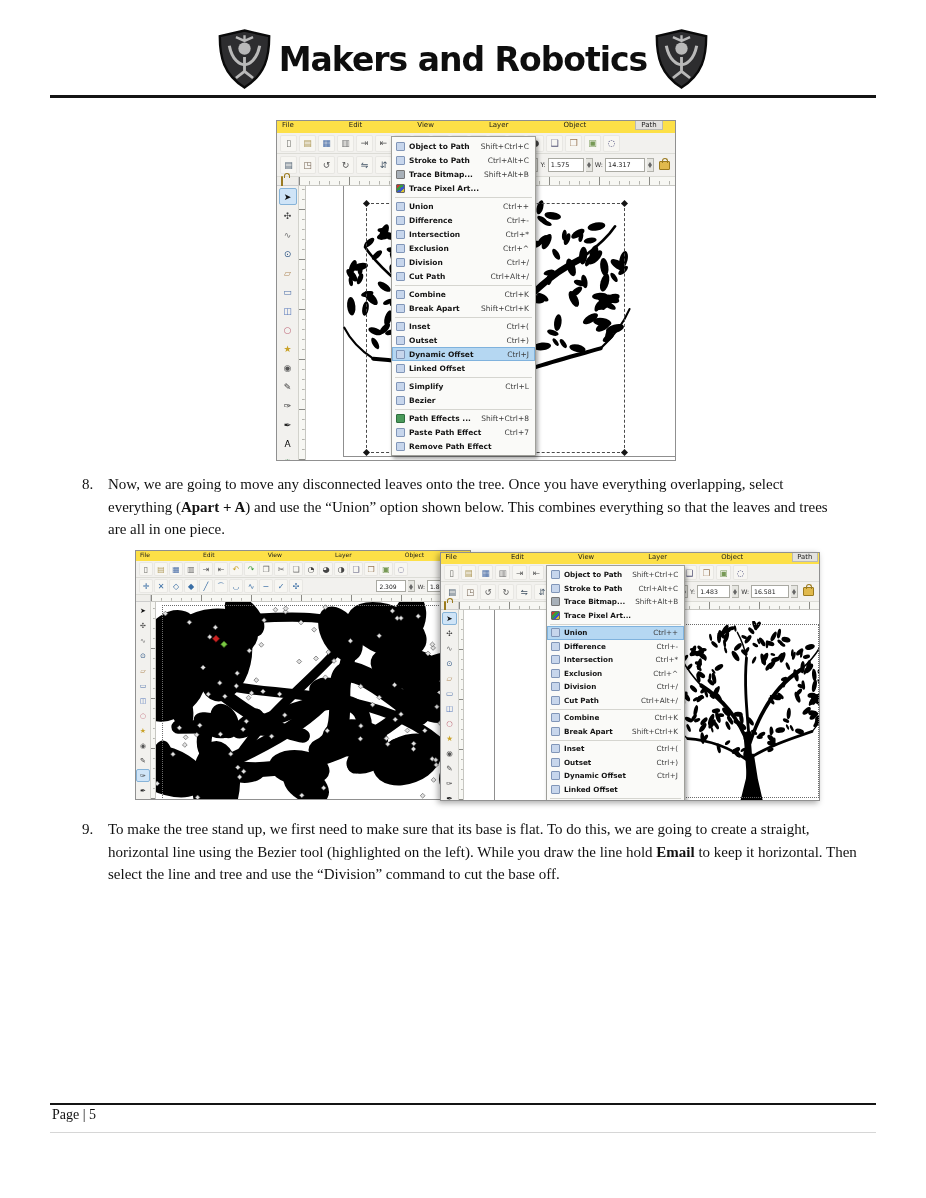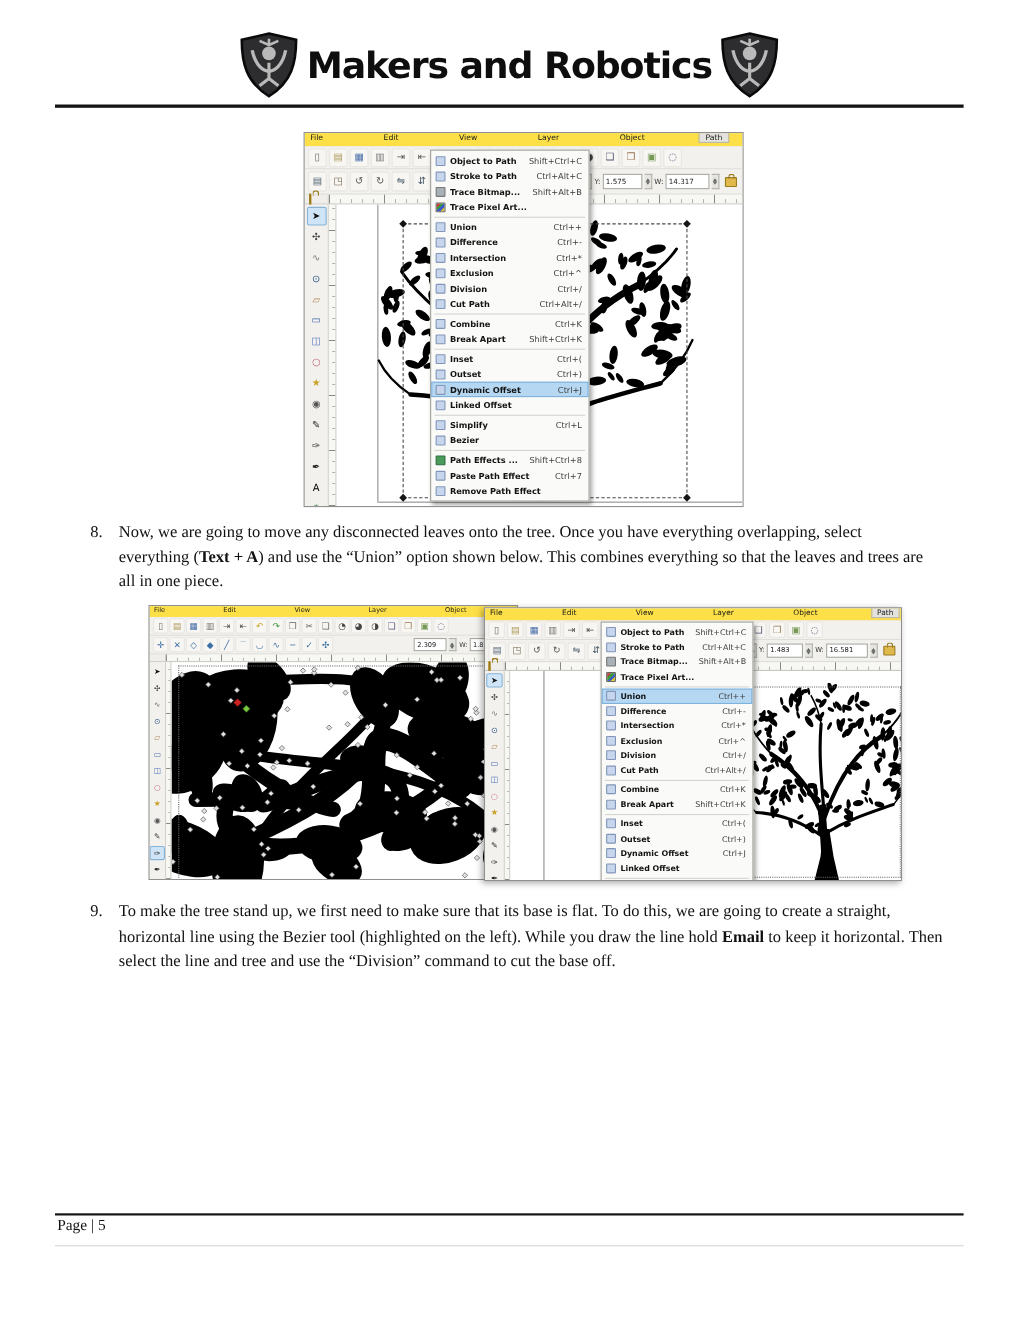--- a/index.html
+++ b/index.html
@@ -620,21 +620,21 @@
         <div class="mrow" data-name="menu-item">
         <span class="mi" data-name="menu-item-icon"></span>
         <span class="ml" data-name="menu-item-label">Remove Path Effect</span>
         <span class="ms" data-name="menu-item-shortcut"></span>
       </div>
       </div>
   </section>
 
   <div class="step" data-name="step-8" style="left:82px;top:473px;width:760px;">
     <span class="num" data-name="step-number">8.</span>
-    <p data-name="step-text"><span>Now, we are going to move any disconnected leaves onto the tree. Once you have everything overlapping, select everything (</span><b>Text + A</b><span>) and use the “Union” option shown below. This combines everything so that the leaves and trees are all in one piece.</span></p>
+    <p data-name="step-text"><span>Now, we are going to move any disconnected leaves onto the tree. Once you have everything overlapping, select everything (</span><b>Apart + A</b><span>) and use the “Union” option shown below. This combines everything so that the leaves and trees are all in one piece.</span></p>
   </div>
 
   <section class="abs" data-name="screenshot-two-windows" style="left:135px;top:549px;width:686px;height:252px;">
 
     <div class="win" data-name="inkscape-window-left" style="left:0;top:1px;width:336px;height:250px;">
       <div class="mbar" style="top:0;height:10px;font-size:6px;">
 
       <span class="mb" data-name="menubar-item" style="padding:0 4px;">File</span>
           <span class="mb" data-name="menubar-item" style="padding:0 4px;">Edit</span>
           <span class="mb" data-name="menubar-item" style="padding:0 4px;">View</span>

